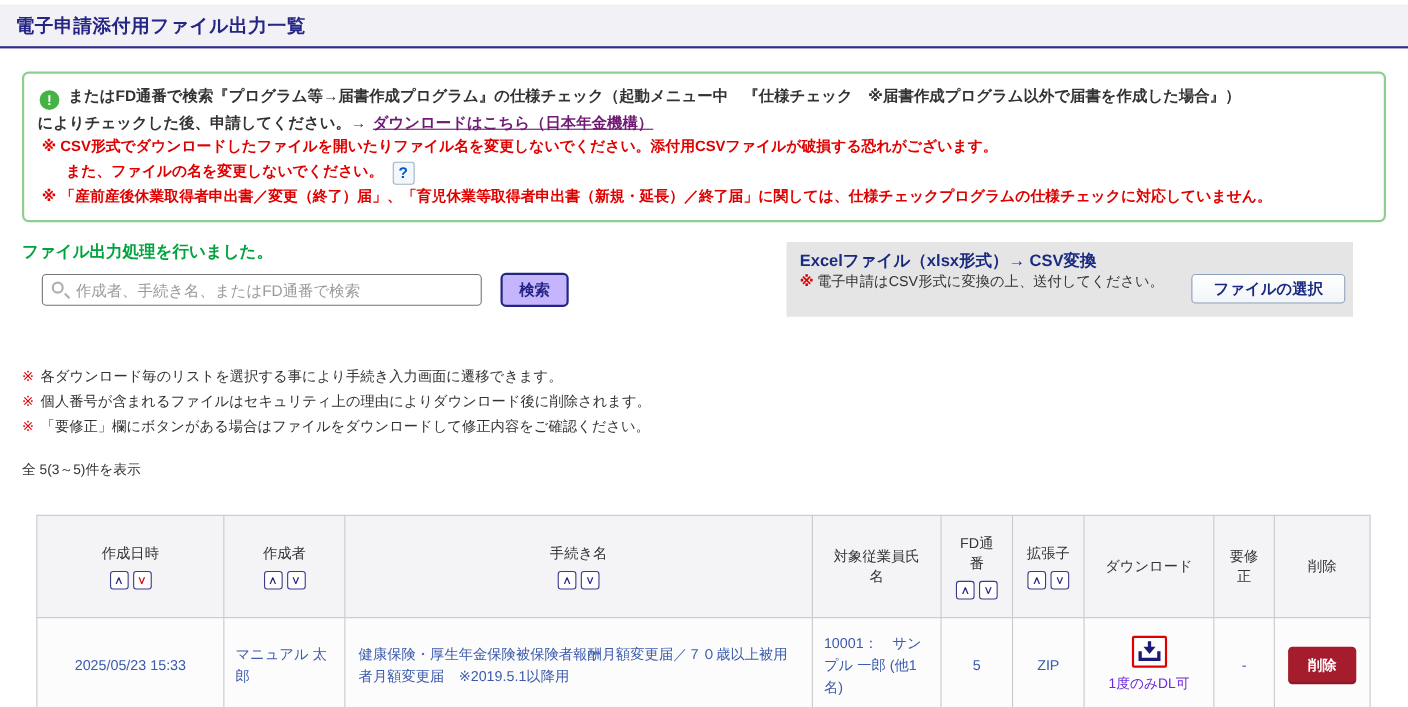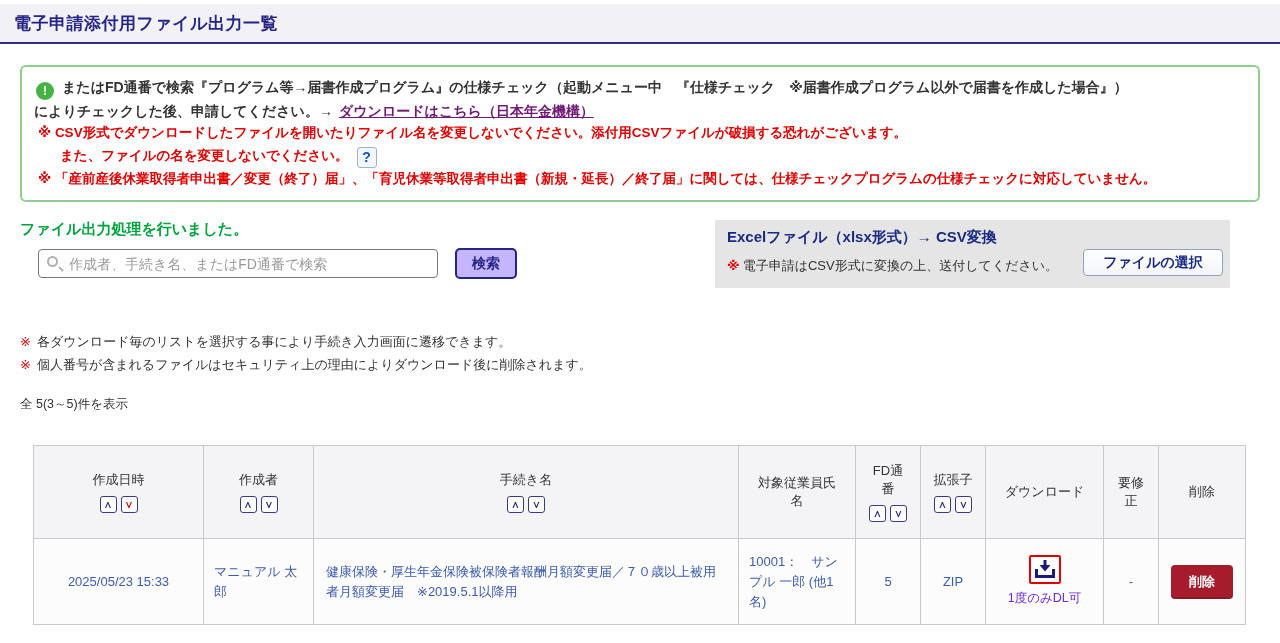--- a/index.html
+++ b/index.html
@@ -38,21 +38,21 @@
     border:2px solid #b0b0b0; border-radius:50%; }
   .mag-icon::after { content:""; position:absolute; left:9px; top:10px; width:6px; height:2px;
     background:#b0b0b0; transform:rotate(45deg); }
   .search-btn { margin-left:17px; height:31px; padding:0 15px; background:#c4b5fd;
     border:2px solid #252586; border-radius:5px; color:#252586; font-size:14px;
     font-weight:bold; cursor:pointer; }
 
   .excel-panel { position:absolute; top:0; right:30px; width:515px; height:68px;
     background:#e5e5e5; padding:8px 12px; }
   .excel-title { font-size:15px; font-weight:bold; color:#1a2a80; }
-  .excel-note { font-size:13px; margin-top:10px; color:#333; }
+  .excel-note { font-size:13px; margin-top:0; color:#333; }
   .excel-note .mark { color:#e00000; font-weight:bold; margin-right:3px; }
   .file-select-btn { position:absolute; top:29px; right:7px; width:140px; height:27px;
     background:linear-gradient(#ffffff,#f2f5f9); border:1px solid #8fa3c0; border-radius:4px;
     color:#1a2a80; font-size:14px; font-weight:bold; cursor:pointer; }
 
   
   .notes { margin:42px 0 0 20px; }
   .note-line { font-size:13px; line-height:23px; color:#333; }
   .note-line .mark { color:#e00000; margin-right:6px; }
 
@@ -120,20 +120,23 @@
     <button class="file-select-btn">ファイルの選択</button>
   </div>
 </div>
 
 <div class="notes">
   <p class="note-line">
     <span class="mark">※</span><span>各ダウンロード毎のリストを選択する事により手続き入力画面に遷移できます。</span>
   </p>
   <p class="note-line">
     <span class="mark">※</span><span>個人番号が含まれるファイルはセキュリティ上の理由によりダウンロード後に削除されます。</span>
+  </p>
+  <p class="note-line">
+    <span class="mark">※</span><span>「要修正」欄にボタンがある場合はファイルをダウンロードして修正内容をご確認ください。</span>
   </p>
 </div>
 
 <div class="result-count">全 5(3～5)件を表示</div>
 
 <table class="list">
   <colgroup>
     <col style="width:170px">
       <col style="width:110px">
       <col style="width:425px">

